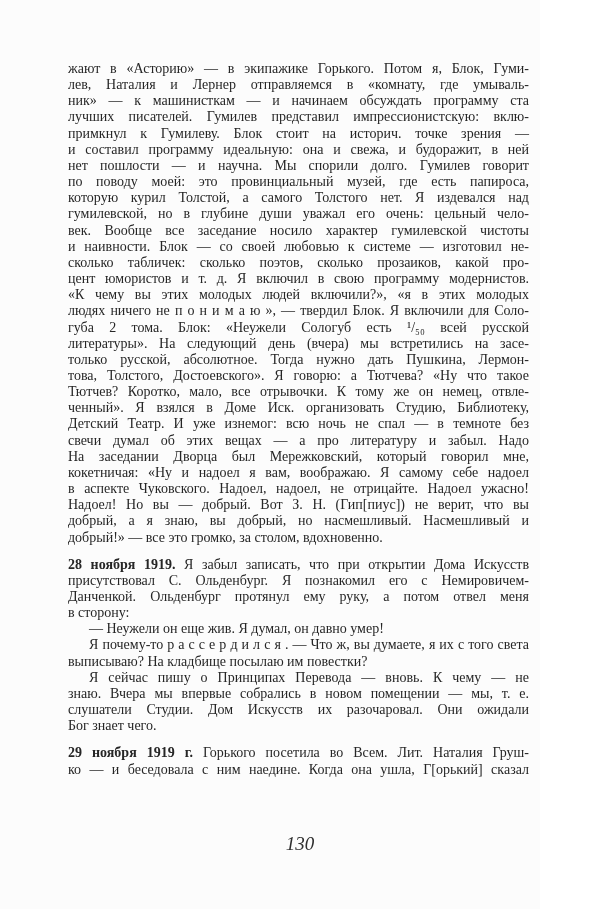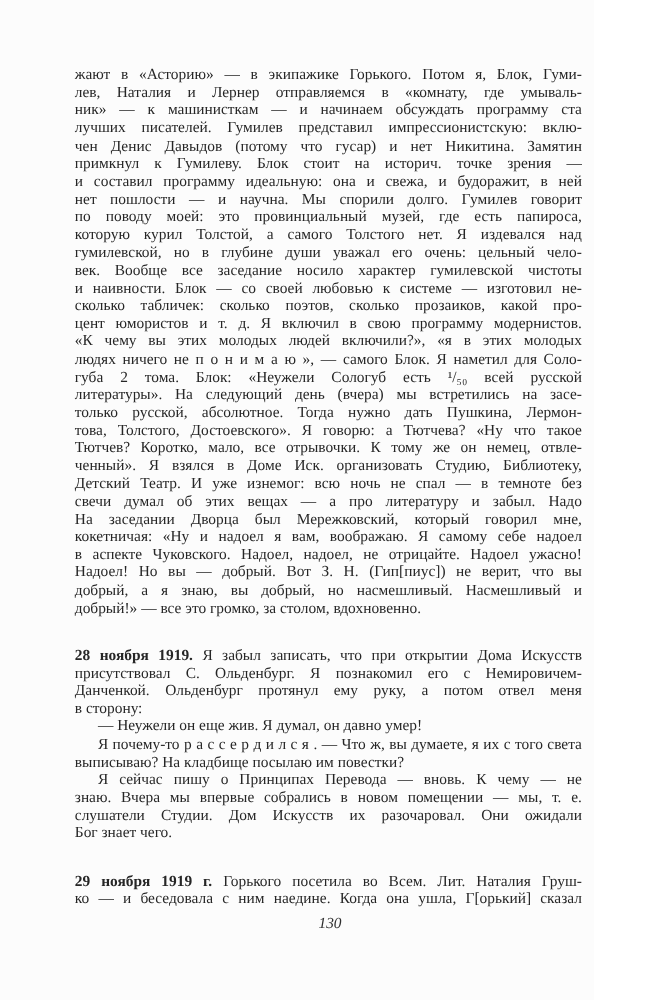--- a/index.html
+++ b/index.html
@@ -16,62 +16,61 @@
     overflow: hidden;
   }
   .text-block {
     position: absolute;
     left: 68px; top: 61px;
     width: 461px;
     font-size: 14px;
     line-height: 16.15px;
   }
   .paragraph { margin: 0; }
-  .paragraph + .paragraph { margin-top: 27px; }
+  .paragraph + .paragraph { margin-top: 11px; }
   .line {
     text-align: justify;
     text-align-last: justify;
     white-space: normal;
   }
   .line.last { text-align-last: left; }
   .line.indent { padding-left: 21px; }
   .line b { font-weight: bold; }
   .page-number {
     position: absolute;
     top: 833px; left: 0;
     width: 600px;
     text-align: center;
     font-style: italic;
-    font-size: 14px;
+    font-size: 19px;
     color: #2e2e2e;
   }
 </style>
 </head>
 <body>
 
 <div class="book-page">
   <div class="text-block">
       <div class="paragraph">
         <div class="line">жают в «Асторию» — в экипажике Горького. Потом я, Блок, Гуми-</div>
         <div class="line">лев, Наталия и Лернер отправляемся в «комнату, где умываль-</div>
         <div class="line">ник» — к машинисткам — и начинаем обсуждать программу ста</div>
         <div class="line">лучших писателей. Гумилев представил импрессионистскую: вклю-</div>
-        <div class="line">чен Денис Давыдов (потому что гусар) и нет Никитина. Замятин</div>
         <div class="line">примкнул к Гумилеву. Блок стоит на историч. точке зрения —</div>
         <div class="line">и составил программу идеальную: она и свежа, и будоражит, в ней</div>
         <div class="line">нет пошлости — и научна. Мы спорили долго. Гумилев говорит</div>
         <div class="line">по поводу моей: это провинциальный музей, где есть папироса,</div>
         <div class="line">которую курил Толстой, а самого Толстого нет. Я издевался над</div>
         <div class="line">гумилевской, но в глубине души уважал его очень: цельный чело-</div>
         <div class="line">век. Вообще все заседание носило характер гумилевской чистоты</div>
         <div class="line">и наивности. Блок — со своей любовью к системе — изготовил не-</div>
         <div class="line">сколько табличек: сколько поэтов, сколько прозаиков, какой про-</div>
         <div class="line">цент юмористов и т. д. Я включил в свою программу модернистов.</div>
         <div class="line">«К чему вы этих молодых людей включили?», «я в этих молодых</div>
-        <div class="line">людях ничего не п о н и м а ю », — самого Блок. Я наметил для Соло-</div>
+        <div class="line">людях ничего не п о н и м а ю », — твердил Блок. Я включили для Соло-</div>
         <div class="line">губа 2 тома. Блок: «Неужели Сологуб есть ¹/₅₀ всей русской</div>
         <div class="line">литературы». На следующий день (вчера) мы встретились на засе-</div>
         <div class="line">только русской, абсолютное. Тогда нужно дать Пушкина, Лермон-</div>
         <div class="line">това, Толстого, Достоевского». Я говорю: а Тютчева? «Ну что такое</div>
         <div class="line">Тютчев? Коротко, мало, все отрывочки. К тому же он немец, отвле-</div>
         <div class="line">ченный». Я взялся в Доме Иск. организовать Студию, Библиотеку,</div>
         <div class="line">Детский Театр. И уже изнемог: всю ночь не спал — в темноте без</div>
         <div class="line">свечи думал об этих вещах — а про литературу и забыл. Надо</div>
         <div class="line">На заседании Дворца был Мережковский, который говорил мне,</div>
         <div class="line">кокетничая: «Ну и надоел я вам, воображаю. Я самому себе надоел</div>

